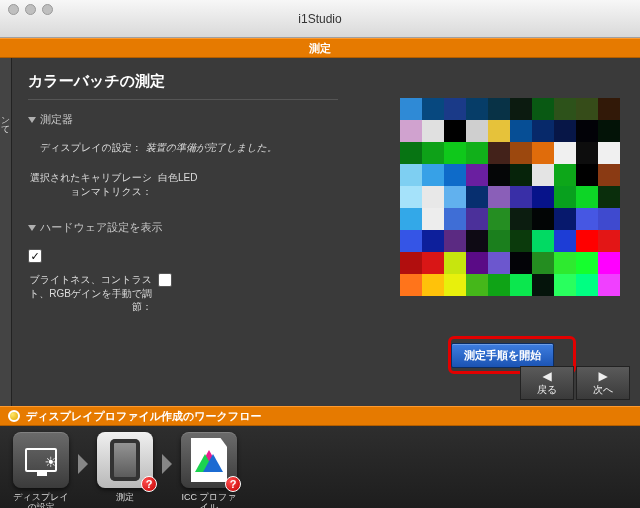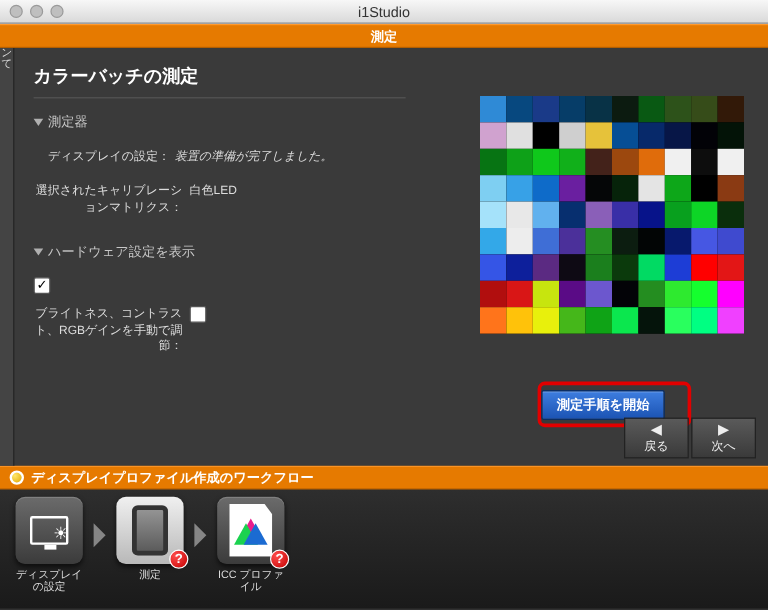--- a/index.html
+++ b/index.html
@@ -6,21 +6,21 @@
   body {
     width: 640px; height: 508px;
     background: #2c2c2c;
     font-family: "Hiragino Kaku Gothic Pro","Meiryo",sans-serif;
     font-size: 11px;
     color: #e0e0e0;
     overflow: hidden;
     position: relative;
   }
   .titlebar {
-    height: 20px;
+    height: 38px;
     background: linear-gradient(#f7f7f7,#d9d9d9);
     border-bottom: 1px solid #a0a0a0;
     display: flex;
     align-items: center;
     justify-content: center;
     position: relative;
   }
   .traffic { position:absolute; left:8px; top:4px; display:flex; gap:6px;}
   .tl-dot { width:11px; height:11px; border-radius:50%; background:#bfbfbf; border:1px solid #9a9a9a; }
   .titlebar span { color:#333; font-size:12px; }
@@ -35,21 +35,21 @@
   .main {
     position:relative;
     height: 348px;
     background:#3a3a3a;
   }
   .left-sliver {
     width:12px; height:100%; background:#444;
     border-right:1px solid #222;
     position:absolute; left:0; top:0;
     color:#ddd; font-size:9px; line-height:1;
-    padding-left:1px;
+    padding-top:58px; padding-left:1px;
   }
   .content {
     position:absolute; left:12px; right:0; top:0; bottom:0;
     padding: 14px 16px;
   }
   h2.section-title { font-size:15px; font-weight:bold; color:#fff; margin-bottom:8px;}
   hr.sep { border:none; border-top:1px solid #555; margin:6px 0 12px 0;}
   .group-header { display:flex; align-items:center; gap:4px; color:#c8c8c8; font-size:11px; margin:6px 0 8px 0;}
   .tri { width:0;height:0;border-left:4px solid transparent;border-right:4px solid transparent;border-top:6px solid #b0b0b0;}
   .row { display:flex; align-items:flex-start; font-size:10px; color:#ddd;}

